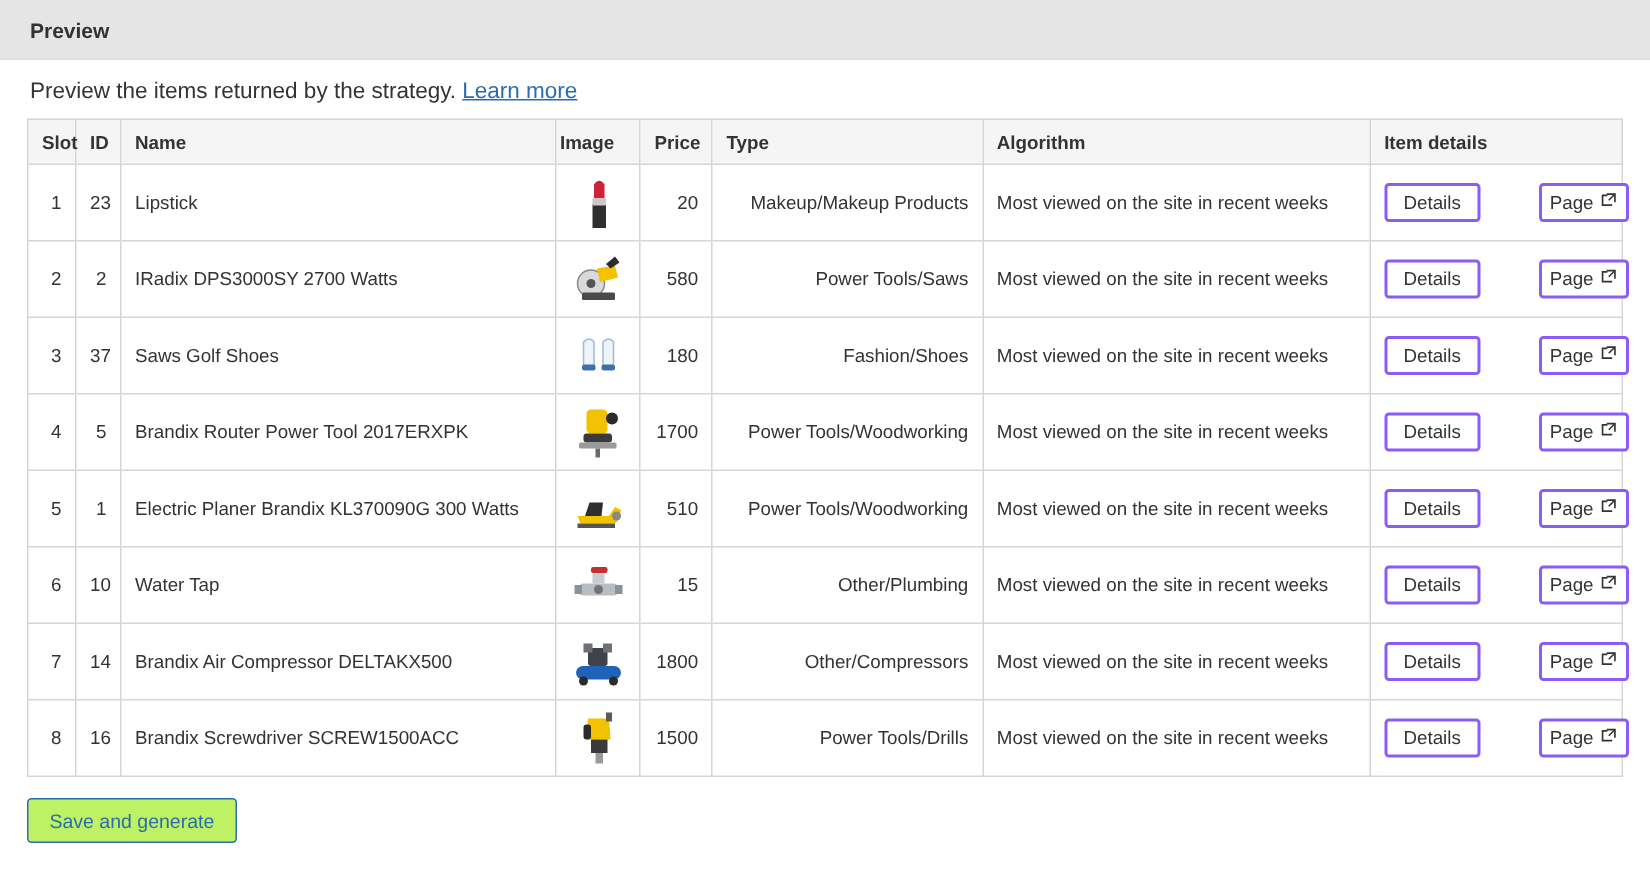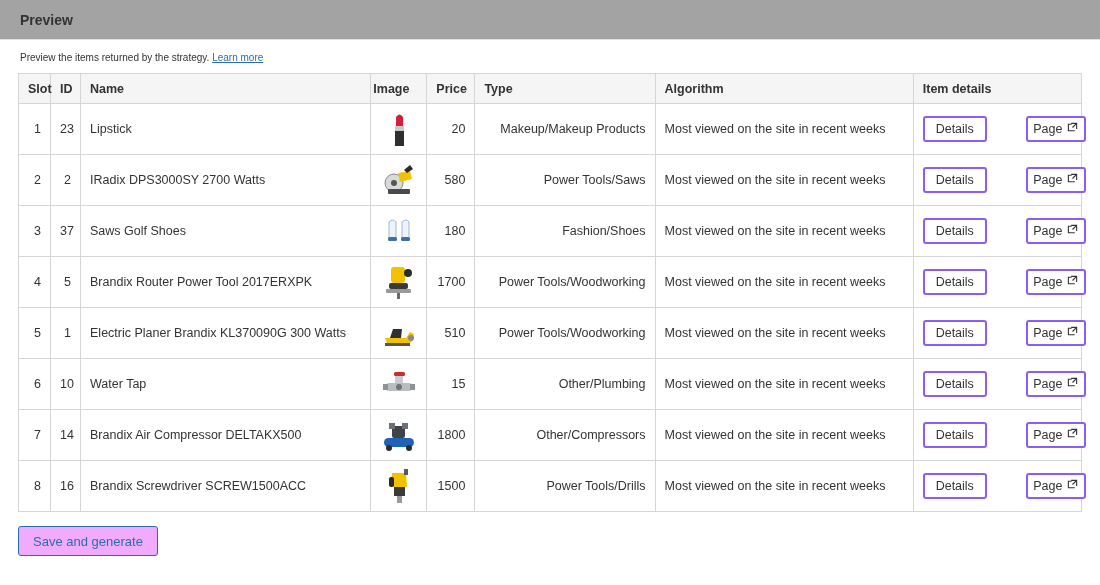--- a/index.html
+++ b/index.html
@@ -9,32 +9,32 @@
     width: 1100px;
     height: 585px;
     background: #ffffff;
     font-family: "Liberation Sans", sans-serif;
     font-size: 13px;
     color: #333333;
     overflow: hidden;
   }
   .panel-header {
     height: 40px;
-    background: #a3a3a3;
+    background: #e5e5e5;
     border-bottom: 1px solid #e0e0e0;
     display: flex;
     align-items: center;
     padding: 0 20px;
     font-weight: bold;
     font-size: 14px;
     color: #333;
   }
   .subtitle {
     padding: 12px 20px 10px 20px;
-    font-size: 10px;
+    font-size: 15px;
     color: #333;
   }
   .subtitle a {
     color: #2b6cb0;
     text-decoration: underline;
     cursor: pointer;
   }
   .table-wrap {
     padding: 0 18px;
   }
@@ -107,21 +107,21 @@
   }
   .btn-details { min-width: 64px; }
   .btn-page { min-width: 60px; margin-left: 32px; }
   .ext-icon { display: inline-block; line-height: 1; }
 
   .footer {
     padding: 14px 18px 0 18px;
   }
   .btn-primary {
     border: 1px solid #2b6cb0;
-    background: #f0abfc;
+    background: #bef264;
     color: #2b6cb0;
     border-radius: 3px;
     font-size: 13px;
     font-family: "Liberation Sans", sans-serif;
     height: 30px;
     padding: 0 14px;
     cursor: pointer;
   }
 </style>
 </head>

